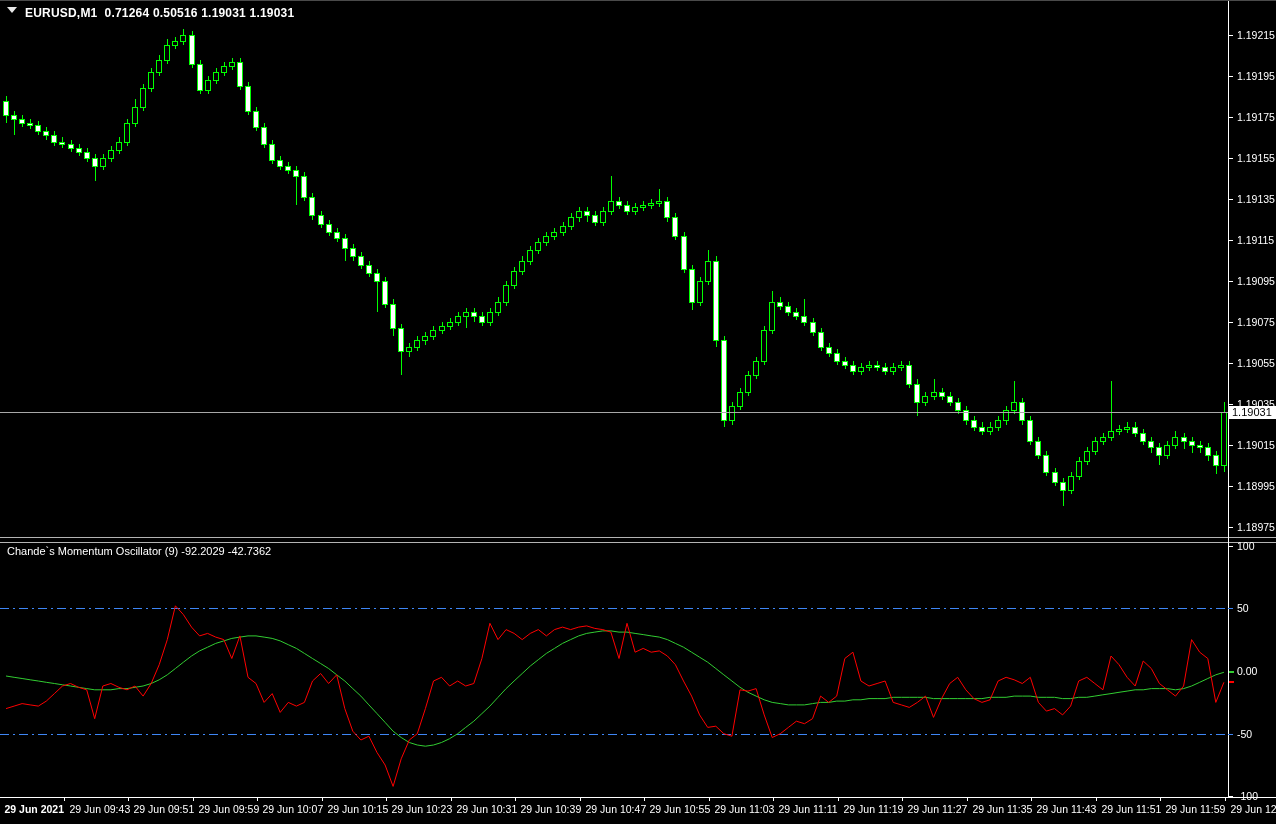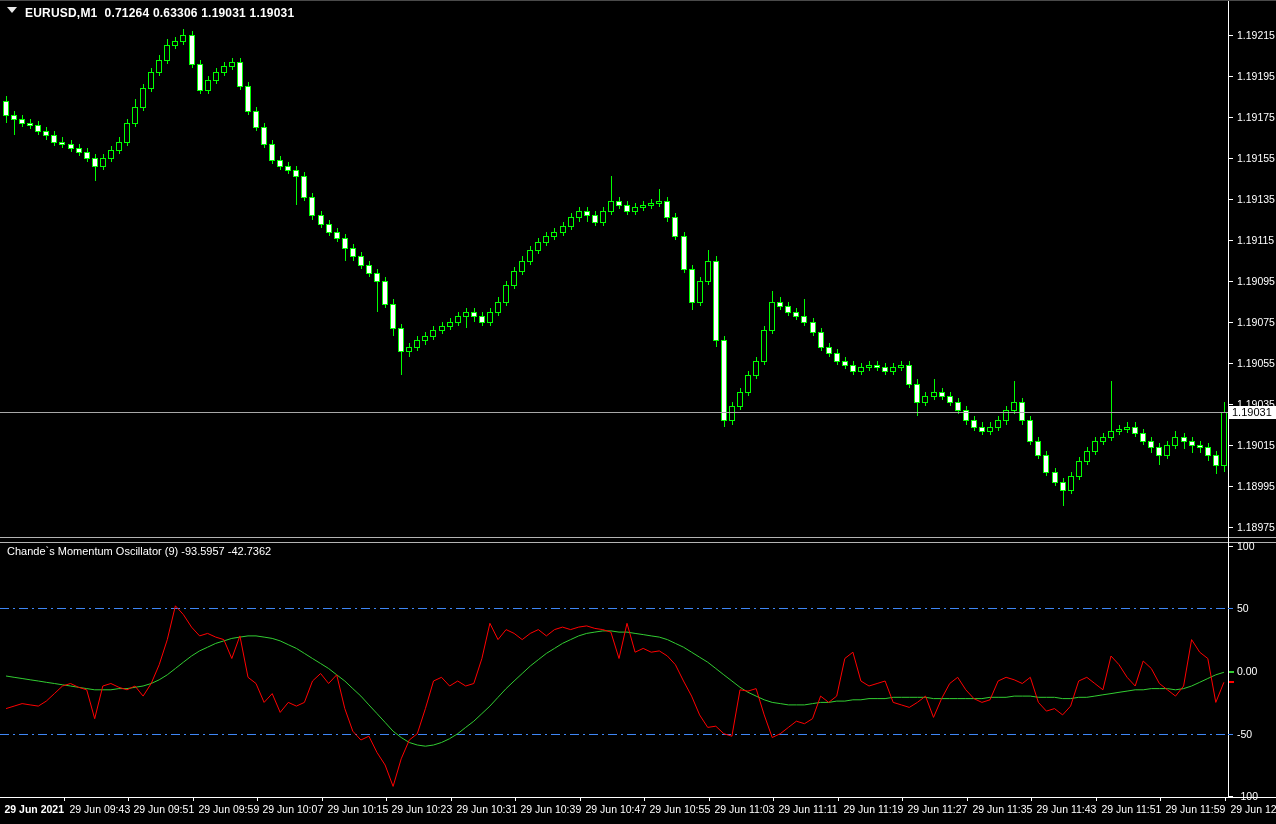--- a/index.html
+++ b/index.html
@@ -429,19 +429,19 @@
         <text x="1036.5" y="812" font-size="10.5" fill="#FFFFFF">29 Jun 11:43</text>
         <line x1="1096.5" y1="796" x2="1096.5" y2="800" stroke="#FFFFFF" shape-rendering="crispEdges"></line>
         <text x="1101.5" y="812" font-size="10.5" fill="#FFFFFF">29 Jun 11:51</text>
         <line x1="1160.5" y1="796" x2="1160.5" y2="800" stroke="#FFFFFF" shape-rendering="crispEdges"></line>
         <text x="1165.5" y="812" font-size="10.5" fill="#FFFFFF">29 Jun 11:59</text>
         <line x1="1225.5" y1="796" x2="1225.5" y2="800" stroke="#FFFFFF" shape-rendering="crispEdges"></line>
         <text x="1230.5" y="812" font-size="10.5" fill="#FFFFFF">29 Jun 12:07</text>
       </g>
     </svg>
 
-  <div class="hdr"><span class="tri"></span><span>EURUSD,M1</span><span>&nbsp;&nbsp;</span><span>0.71264</span><span>&nbsp;</span><span>0.63306</span><span>&nbsp;</span><span>1.19031</span><span>&nbsp;</span><span>1.19031</span></div>
-
-  <div class="ind-hdr"><span>Chande`s Momentum Oscillator (9)</span><span> </span><span>-93.5957</span><span> </span><span>-42.7362</span></div>
+  <div class="hdr"><span class="tri"></span><span>EURUSD,M1</span><span>&nbsp;&nbsp;</span><span>0.71264</span><span>&nbsp;</span><span>0.50516</span><span>&nbsp;</span><span>1.19031</span><span>&nbsp;</span><span>1.19031</span></div>
+
+  <div class="ind-hdr"><span>Chande`s Momentum Oscillator (9)</span><span> </span><span>-92.2029</span><span> </span><span>-42.7362</span></div>
 
   <div id="price-tag">1.19031</div>
 
 </div>
 
 </body></html>

